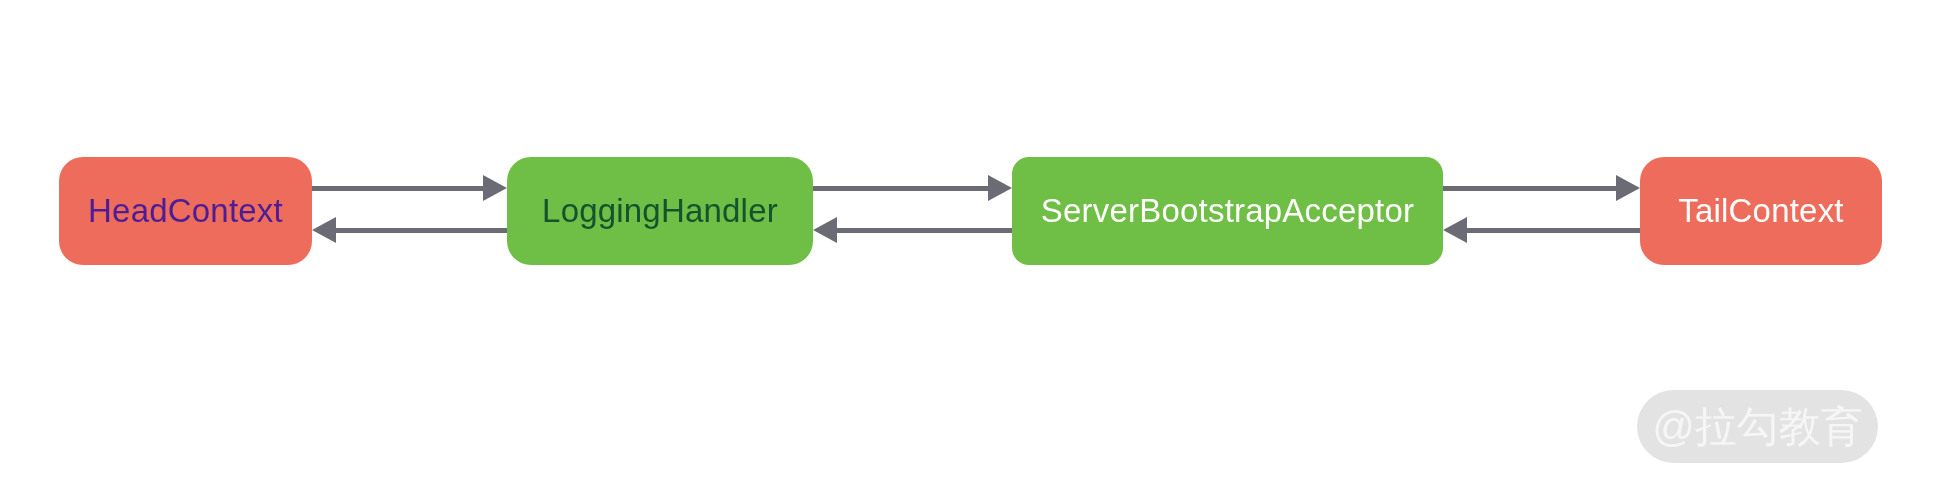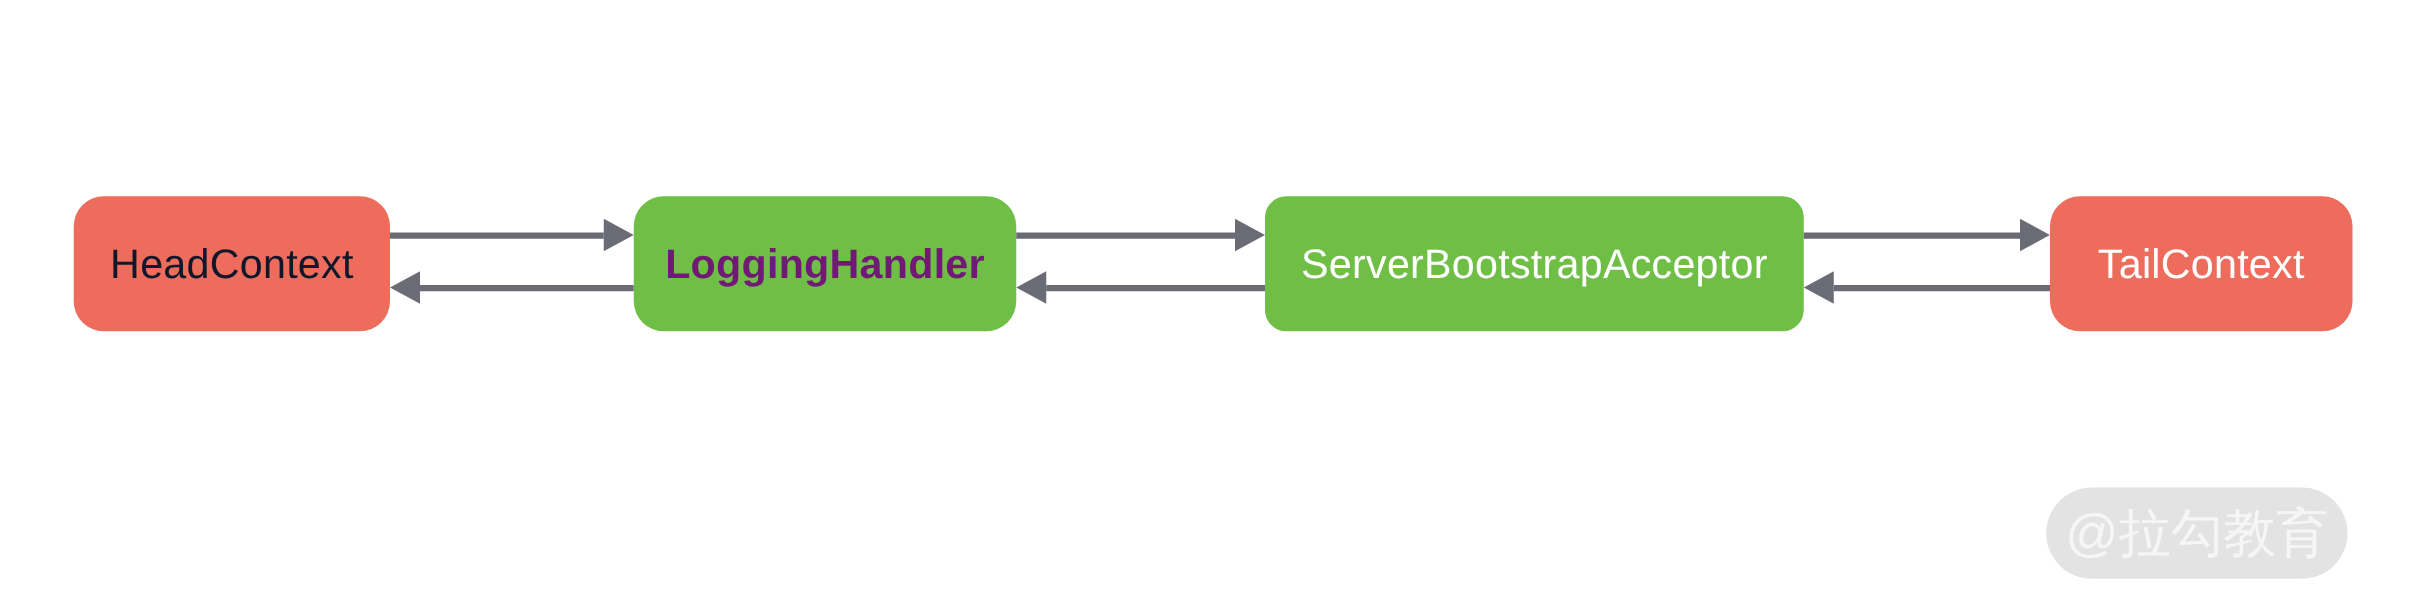--- a/index.html
+++ b/index.html
@@ -86,25 +86,25 @@
     font-weight: 500;
     white-space: nowrap;
   }
 </style>
 </head>
 <body>
 
 <div class="canvas">
 
   <div class="node node-head" style="background-color: rgb(237, 108, 92);">
-    <span class="node-label" style="color: #0f172a;">HeadContext</span>
+    <span class="node-label" style="color: #4c1d95;">HeadContext</span>
   </div>
 
   <div class="node node-logging" style="background-color: rgb(111, 190, 69);">
-    <span class="node-label" style="color: #701a75; font-weight: bold;">LoggingHandler</span>
+    <span class="node-label" style="color: #14532d;">LoggingHandler</span>
   </div>
 
   <div class="node node-sba" style="background-color: rgb(111, 190, 69);">
     <span class="node-label" style="color: rgb(255, 255, 255);">ServerBootstrapAcceptor</span>
   </div>
 
   <div class="node node-tail" style="background-color: rgb(237, 108, 92);">
     <span class="node-label" style="color: rgb(255, 255, 255);">TailContext</span>
   </div>
 

